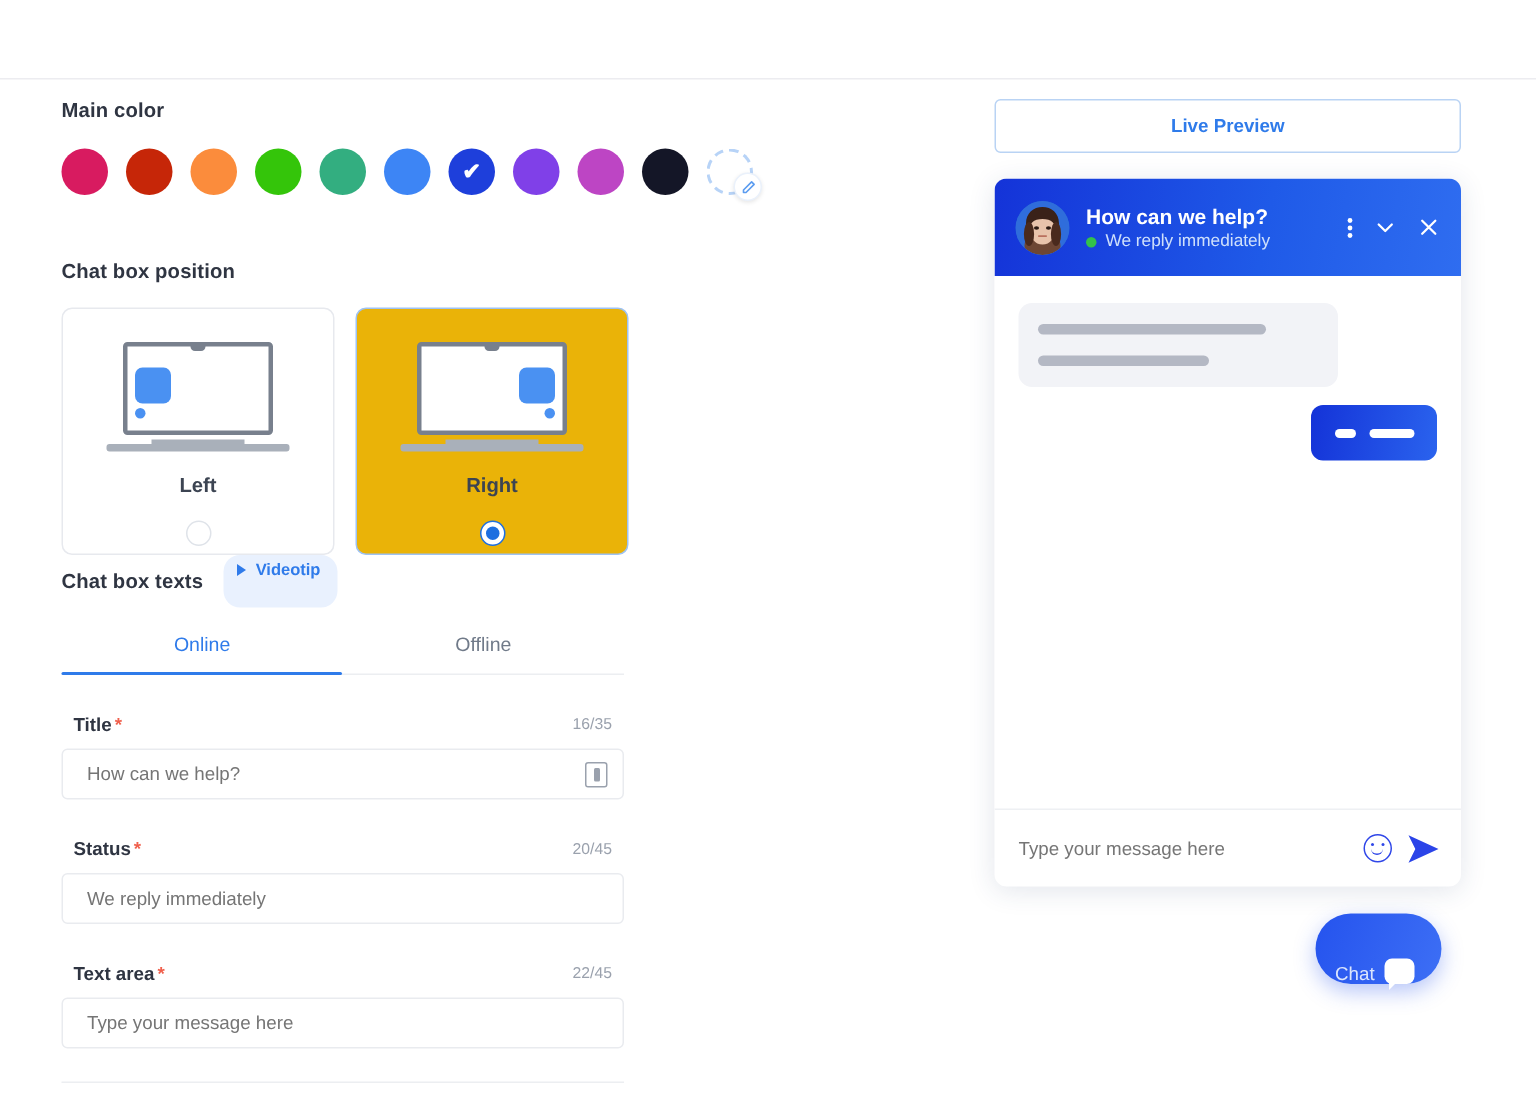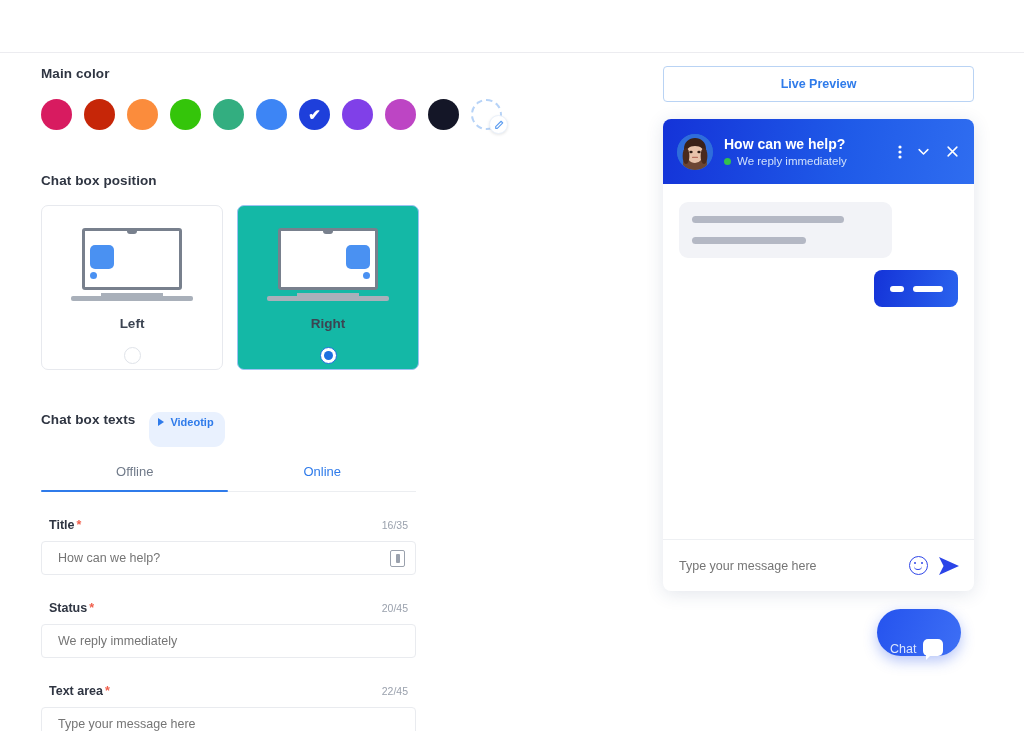--- a/index.html
+++ b/index.html
@@ -60,21 +60,21 @@
   
   .pos-label { margin-top: 43px; }
   .pos-cards { display: flex; gap: 14px; margin-top: 17px; }
   .pos-card {
     width: 186px; height: 165px; border-radius: 7px;
     border: 1px solid #e7e9ee; background: #fff;
     display:flex; flex-direction: column; align-items:center;
     padding-top: 22px; cursor: pointer;
   }
   .pos-card.selected {
-    border: 1px solid #9dc2f3; background: #14b8a6;
+    border: 1px solid #9dc2f3; background: #eab308;
   }
   .laptop { width: 122px; height: 74px; position: relative; }
   .laptop .screen {
     position:absolute; left:11px; top:0; width:100px; height:62px;
     border: 3px solid #78808d; border-radius: 3px; background:#fff;
   }
   .laptop .notch {
     position:absolute; left:56px; top:2px; width:10px; height:4px;
     background:#78808d; border-radius:0 0 3px 3px;
   }
@@ -105,21 +105,21 @@
     margin-top: 16px; width: 17px; height: 17px; border-radius:50%;
     border: 1.5px solid #dfe3e9; background:#fff;
     display:flex; align-items:center; justify-content:center;
   }
   .radio.on { border: 1.5px solid #1d6fe0; }
   .radio.on::after {
     content:''; width:9px; height:9px; border-radius:50%; background:#1d6fe0;
   }
 
   
-  .texts-head { margin-top: 42px; display:flex; gap: 14px; }
+  .texts-head { display:flex; align-items:center; gap: 14px; }
   .videotip {
     display:inline-flex; align-items:center; gap:6px;
     background:#e9f1fe; color:#2f7bea; border-radius: 11px;
     padding: 4px 11px 19px 9px; font-size: 11px; font-weight: bold;
     cursor:pointer;
   }
   .videotip .play {
     width:0;height:0;border-left:6px solid #2f7bea;
     border-top:4px solid transparent;border-bottom:4px solid transparent;
   }
@@ -326,25 +326,25 @@
     <div class="texts-head">
       <div class="section-label">Chat box texts</div>
       <div class="videotip">
         <span class="play"></span>
         <span>Videotip</span>
       </div>
     </div>
 
     <div class="tabs">
       <div class="tabs-row">
+        <div class="tab active">
+          <span>Online</span>
+        </div>
         <div class="tab">
           <span>Offline</span>
-        </div>
-        <div class="tab active">
-          <span>Online</span>
         </div>
       </div>
       <div class="tabs-line"></div>
       <div class="tabs-ind"></div>
     </div>
 
     <div class="field">
       <div class="field-head">
         <div class="field-label">
           <span>Title</span><span class="req">*</span>

